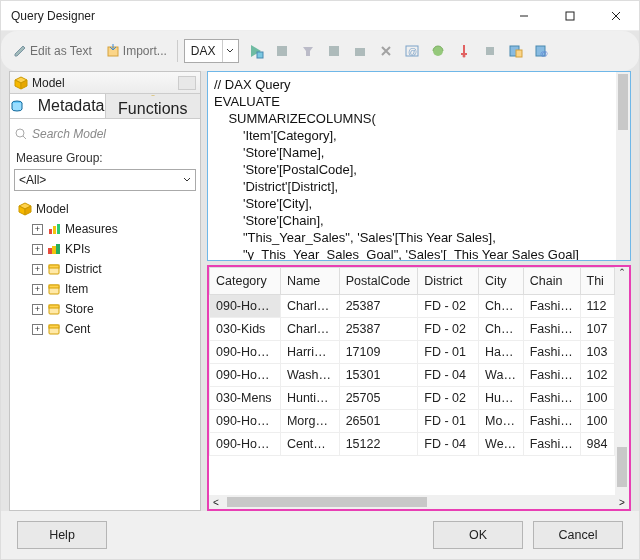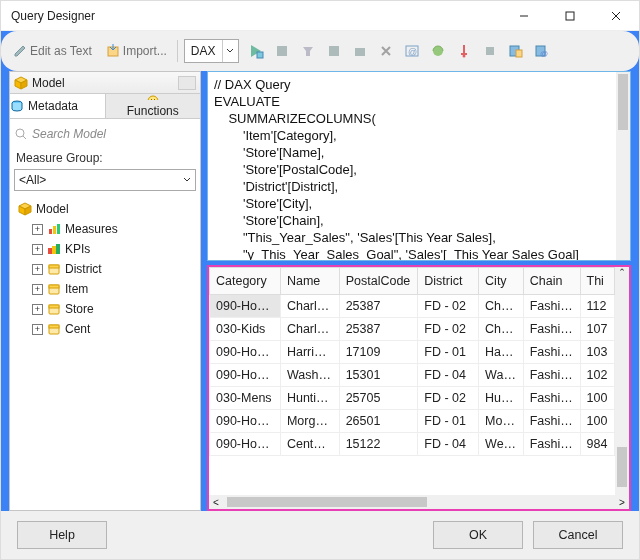--- a/index.html
+++ b/index.html
@@ -1,36 +1,36 @@
 <!DOCTYPE html>
 <html><head>
 <meta charset="utf-8">
 <style>
   * { box-sizing: border-box; }
   html, body { margin: 0; padding: 0; font-family: "Segoe UI", Tahoma, sans-serif; font-size: 12px; color: #222; }
-  .window { width: 640px; height: 560px; background: #3b82f6; display: flex; flex-direction: column; border: 1px solid #ddd; }
+  .window { width: 640px; height: 560px; background: #e5e5e5; display: flex; flex-direction: column; border: 1px solid #ddd; }
   .titlebar { height: 30px; display: flex; align-items: center; background: #fff; border-bottom: 1px solid #eee; }
   .titlebar .title { padding-left: 10px; font-size: 12px; }
   .titlebar .spacer { flex: 1; }
   .winbtn { width: 46px; height: 30px; display: flex; align-items: center; justify-content: center; }
   .winbtn svg { stroke: #222; stroke-width: 1; fill: none; }
   .toolbar { height: 40px; display: flex; align-items: center; padding: 0 8px; gap: 6px; background: #f0f0f0; border-radius: 16px; }
   .toolbtn { height: 28px; display: flex; align-items: center; gap: 3px; padding: 0 4px; color: #444; opacity: .75; }
   .toolbtn .lbl { font-size: 12px; }
   .ddax { display: flex; align-items: center; border: 1px solid #aaa; background: #fff; height: 24px; }
   .ddax .val { padding: 0 6px; }
   .ddax .chev { width: 16px; height: 100%; display: flex; align-items: center; justify-content: center; border-left: 1px solid #ccc; }
   .icons { display: flex; align-items: center; gap: 4px; flex: 1; }
   .ibtn { width: 22px; height: 22px; display: flex; align-items: center; justify-content: center; opacity: .75; }
   .body { flex: 1; display: flex; min-height: 0; padding: 0 8px; gap: 6px; }
   .left { width: 192px; display: flex; flex-direction: column; border: 1px solid #c5c5c5; background: #fff; }
   .modelhdr { height: 22px; display: flex; align-items: center; gap: 4px; padding: 0 4px; background: linear-gradient(#f8f8f8,#ececec); border-bottom: 1px solid #ccc; }
   .modelhdr .gripe { width: 18px; height: 14px; background: #e8e8e8; border: 1px solid #ccc; margin-left:auto; }
   .tabs { display: flex; background: #f0f0f0; border-bottom: 1px solid #ccc; }
-  .tab { flex: 1; display: flex; align-items: center; justify-content: flex-start; gap: 4px; height: 24px; font-size: 12px; }
+  .tab { flex: 1; display: flex; align-items: center; justify-content: space-between; gap: 4px; height: 24px; font-size: 16px; }
   .tab.active { background: #fff; border-right: 1px solid #ccc; }
   .tab:not(.active) { background: #e9e9e9; flex-direction: column; }
   .search { margin: 4px; height: 22px; display: flex; align-items: center; gap: 4px; border: 0; color: #8a8a8a; font-style: italic; }
   .mghdr { padding: 2px 6px; font-size: 12px; color: #333; }
   .mgsel { margin: 2px 4px 6px 4px; height: 22px; border: 1px solid #aaa; background: #fff; display: flex; align-items: center; justify-content: space-between; padding: 0 4px; }
   .tree { flex: 1; overflow: auto; padding: 2px 4px 6px 4px; }
   .tnode { display: flex; align-items: center; gap: 4px; height: 20px; padding-left: 4px; }
   .tnode.child { padding-left: 18px; }
   .plus { width: 11px; height: 11px; border: 1px solid #7a7a7a; font-size: 9px; line-height: 9px; display: flex; align-items: center; justify-content: center; color: #333; background: #fff; }
   .right { flex: 1; display: flex; flex-direction: column; min-width: 0; }

